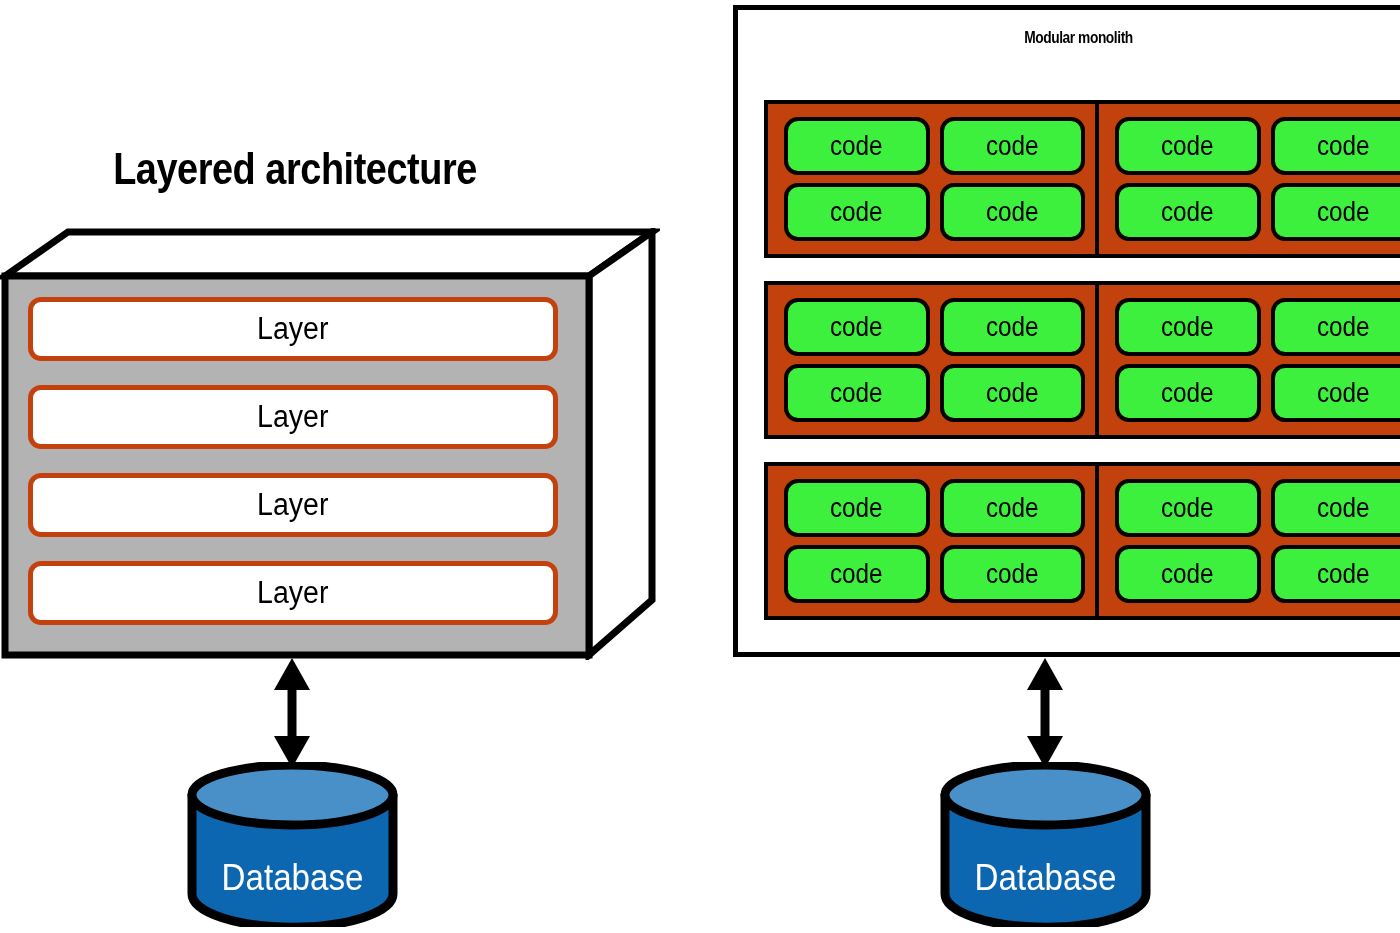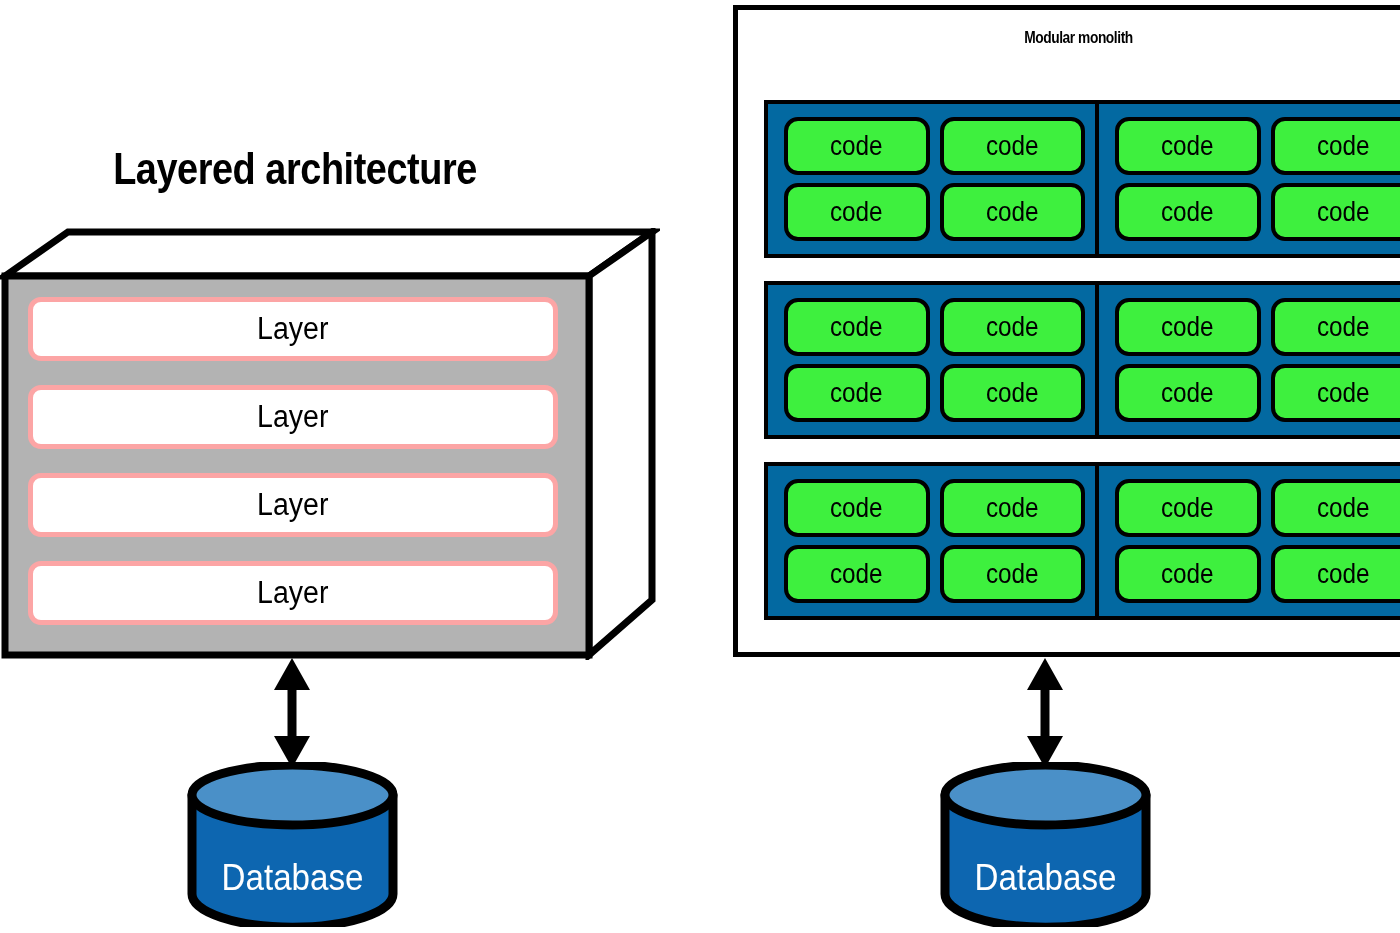--- a/index.html
+++ b/index.html
@@ -47,21 +47,21 @@
     height: 432px;
   }
   #layered-box svg { display: block; }
 
   .layer-row {
     position: absolute;
     left: 28px;
     width: 530px;
     height: 64px;
     background: #ffffff;
-    border: 5px solid #fca5a5;
+    border: 5px solid #c2410c;
     border-radius: 13px;
     box-sizing: border-box;
     display: flex;
     align-items: center;
     justify-content: center;
   }
   .layer-label {
     font-family: "Liberation Sans", sans-serif;
     font-size: 31px;
     color: #000000;
@@ -76,21 +76,21 @@
     width: 691px;
     height: 652px;
     background: #ffffff;
     border: 5px solid #000000;
     box-sizing: border-box;
   }
   .module-panel {
     position: absolute;
     width: 341px;
     height: 158px;
-    background: #0369a1;
+    background: #c2410c;
     border: 4px solid #000000;
     box-sizing: border-box;
   }
   .code-grid {
     position: absolute;
     left: 0; top: 0; right: 0; bottom: 0;
     display: grid;
     grid-template-columns: 1fr 1fr;
     grid-template-rows: 1fr 1fr;
     gap: 8px 10px;

